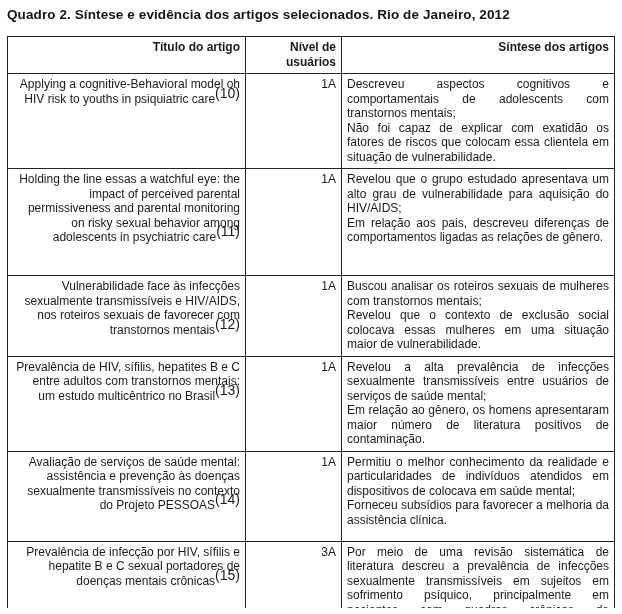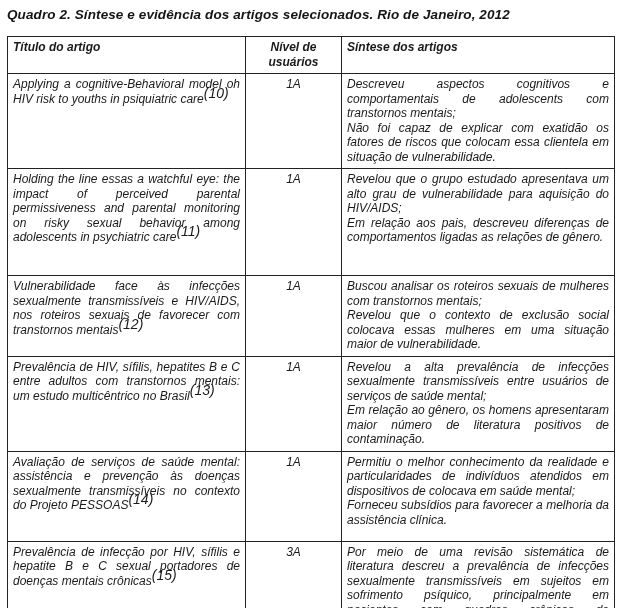--- a/index.html
+++ b/index.html
@@ -7,40 +7,40 @@
     width: 622px;
     background: #ffffff;
     color: #1a1a1a;
     font-family: "Liberation Sans", "DejaVu Sans", sans-serif;
   }
   .page {
     width: 622px;
     height: 608px;
     padding: 7px 8px 0 7px;
     overflow: hidden;
-    font-style: italic;
   }
   .doc-title {
     font-size: 13.5px;
     font-weight: bold;
     letter-spacing: 0.1px;
     margin-bottom: 14px;
     color: #151515;
   }
   table.quadro {
     border-collapse: collapse;
     table-layout: fixed;
     width: 607px;
   }
   table.quadro th, table.quadro td {
     border: 1px solid #222222;
     vertical-align: top;
     font-size: 12px;
     line-height: 14.5px;
     padding: 3px 5px 4px 5px;
+    text-align: right;
   }
   col.c-title { width: 238px; }
   col.c-level { width: 96px; }
   col.c-synth { width: 273px; }
   th.h-title, th.h-synth {
     text-align: left;
     font-weight: bold;
     font-size: 12.5px;
   }
   th.h-level {

